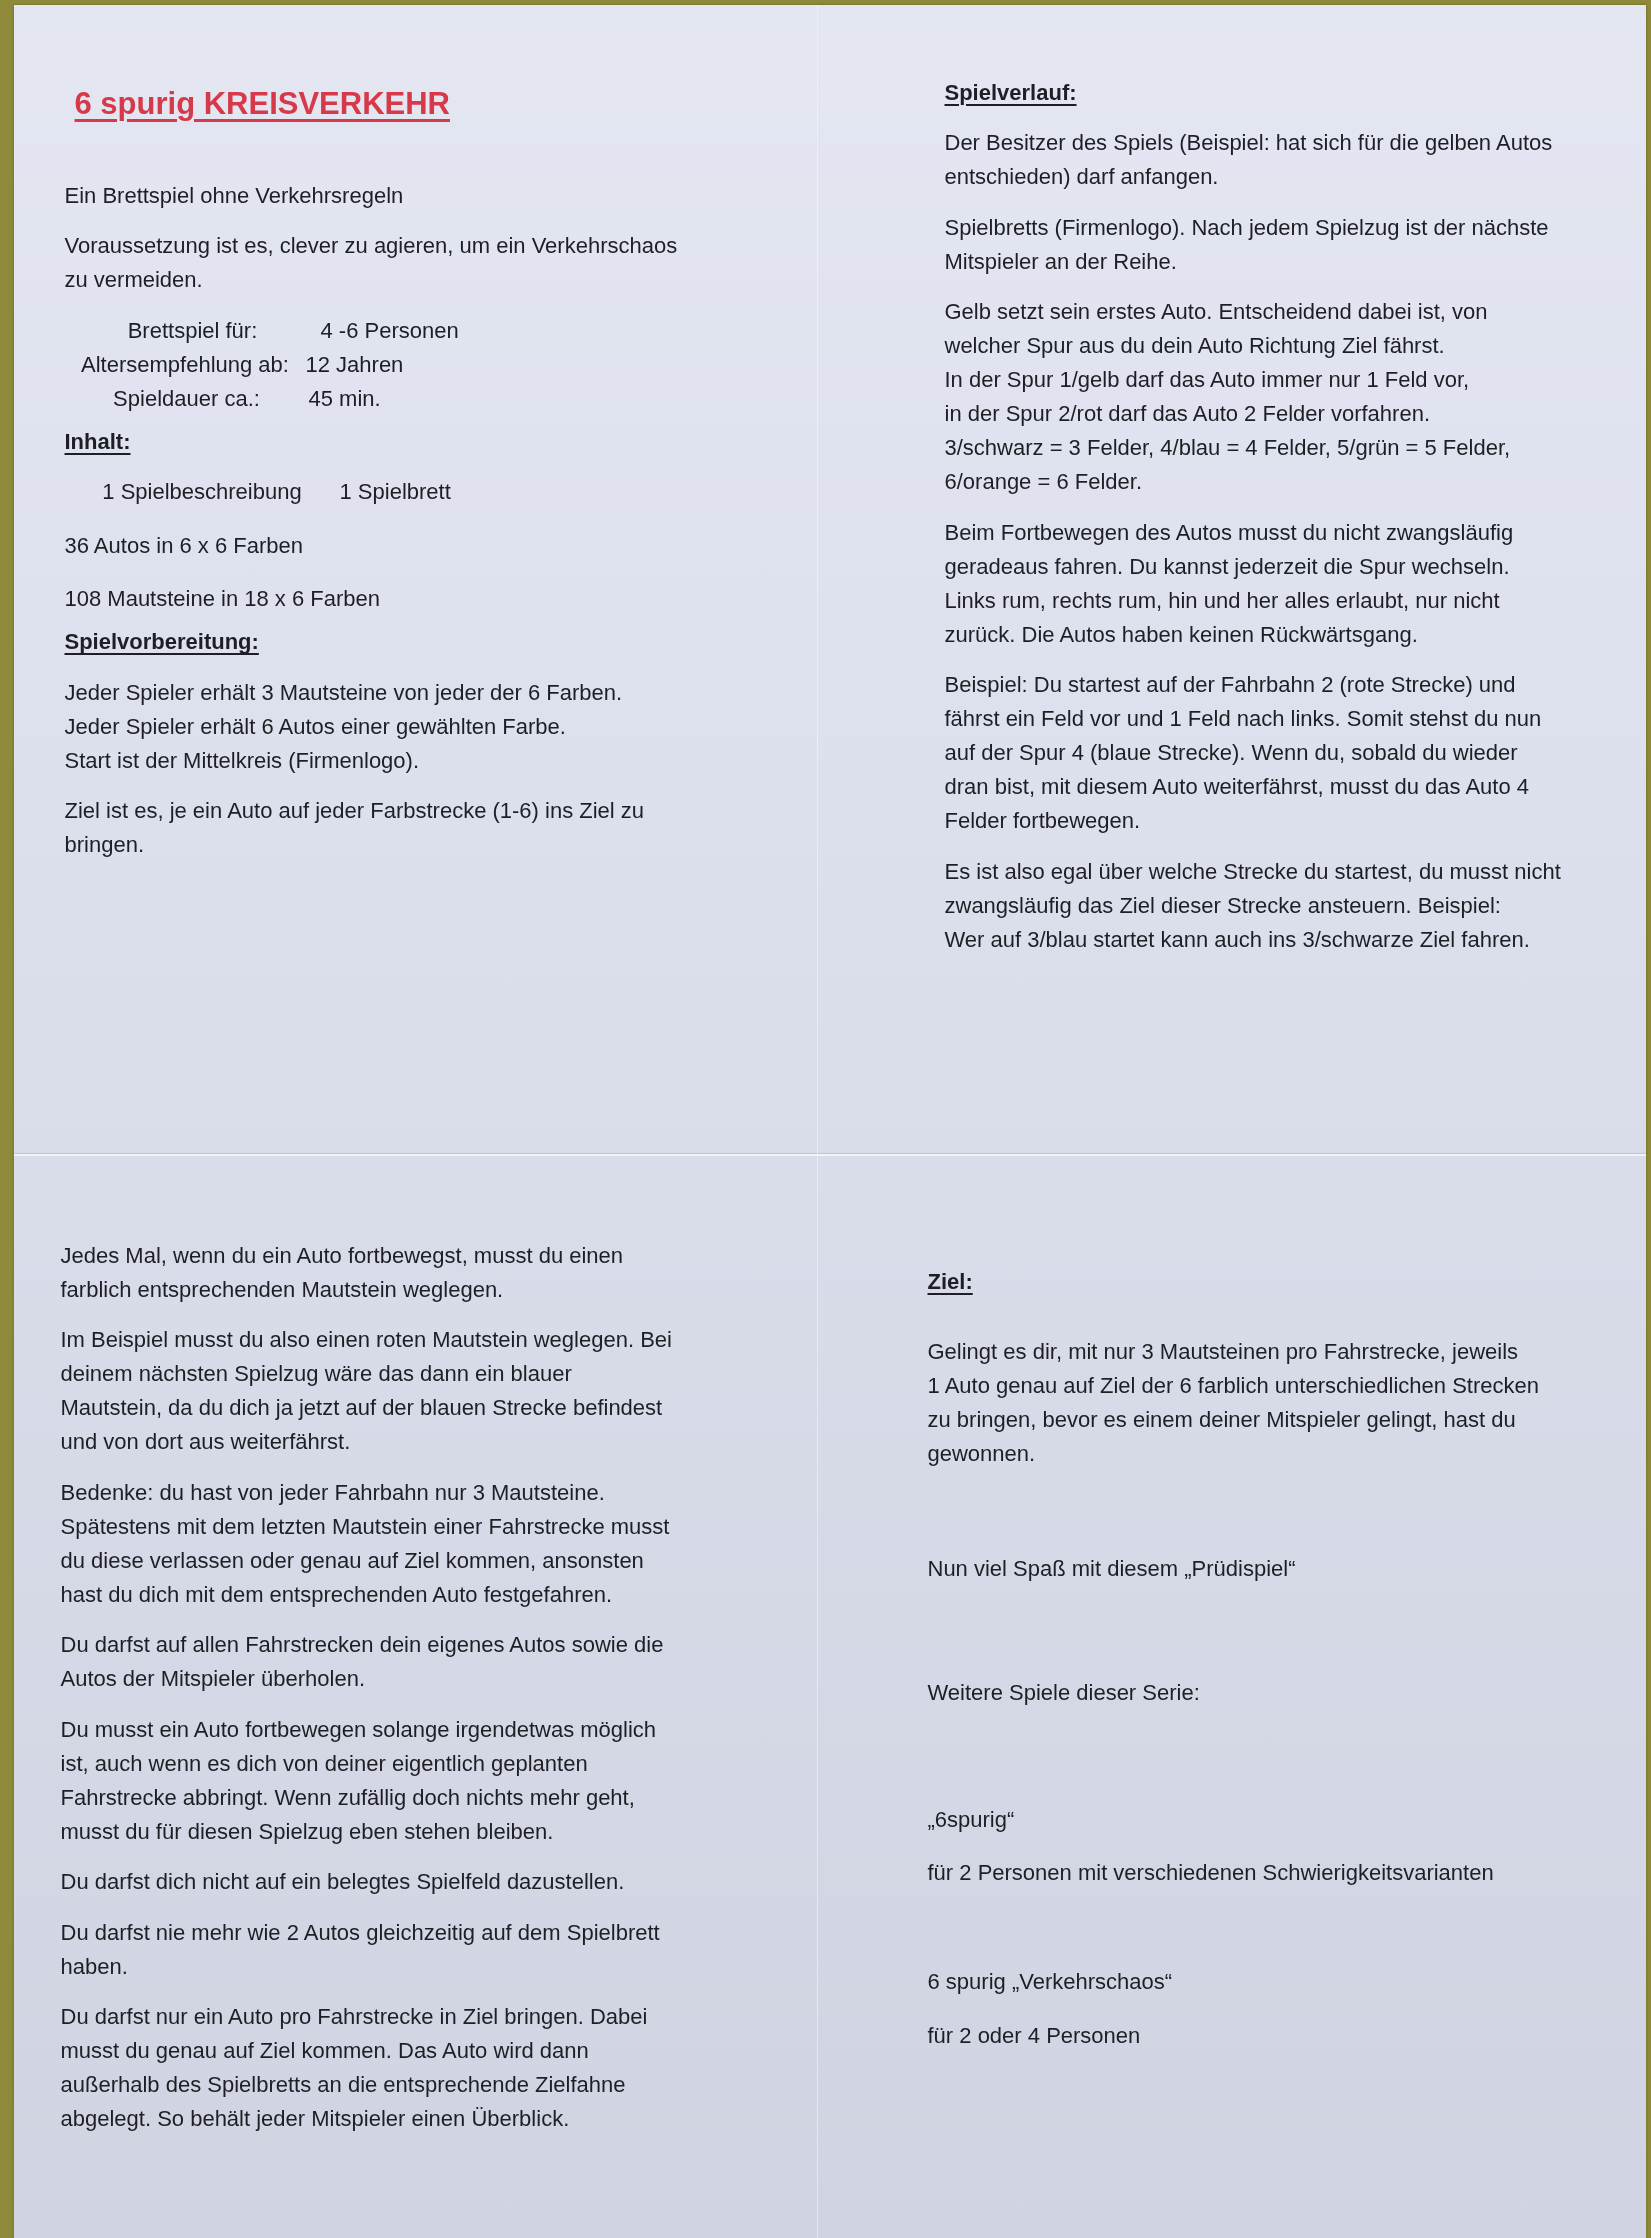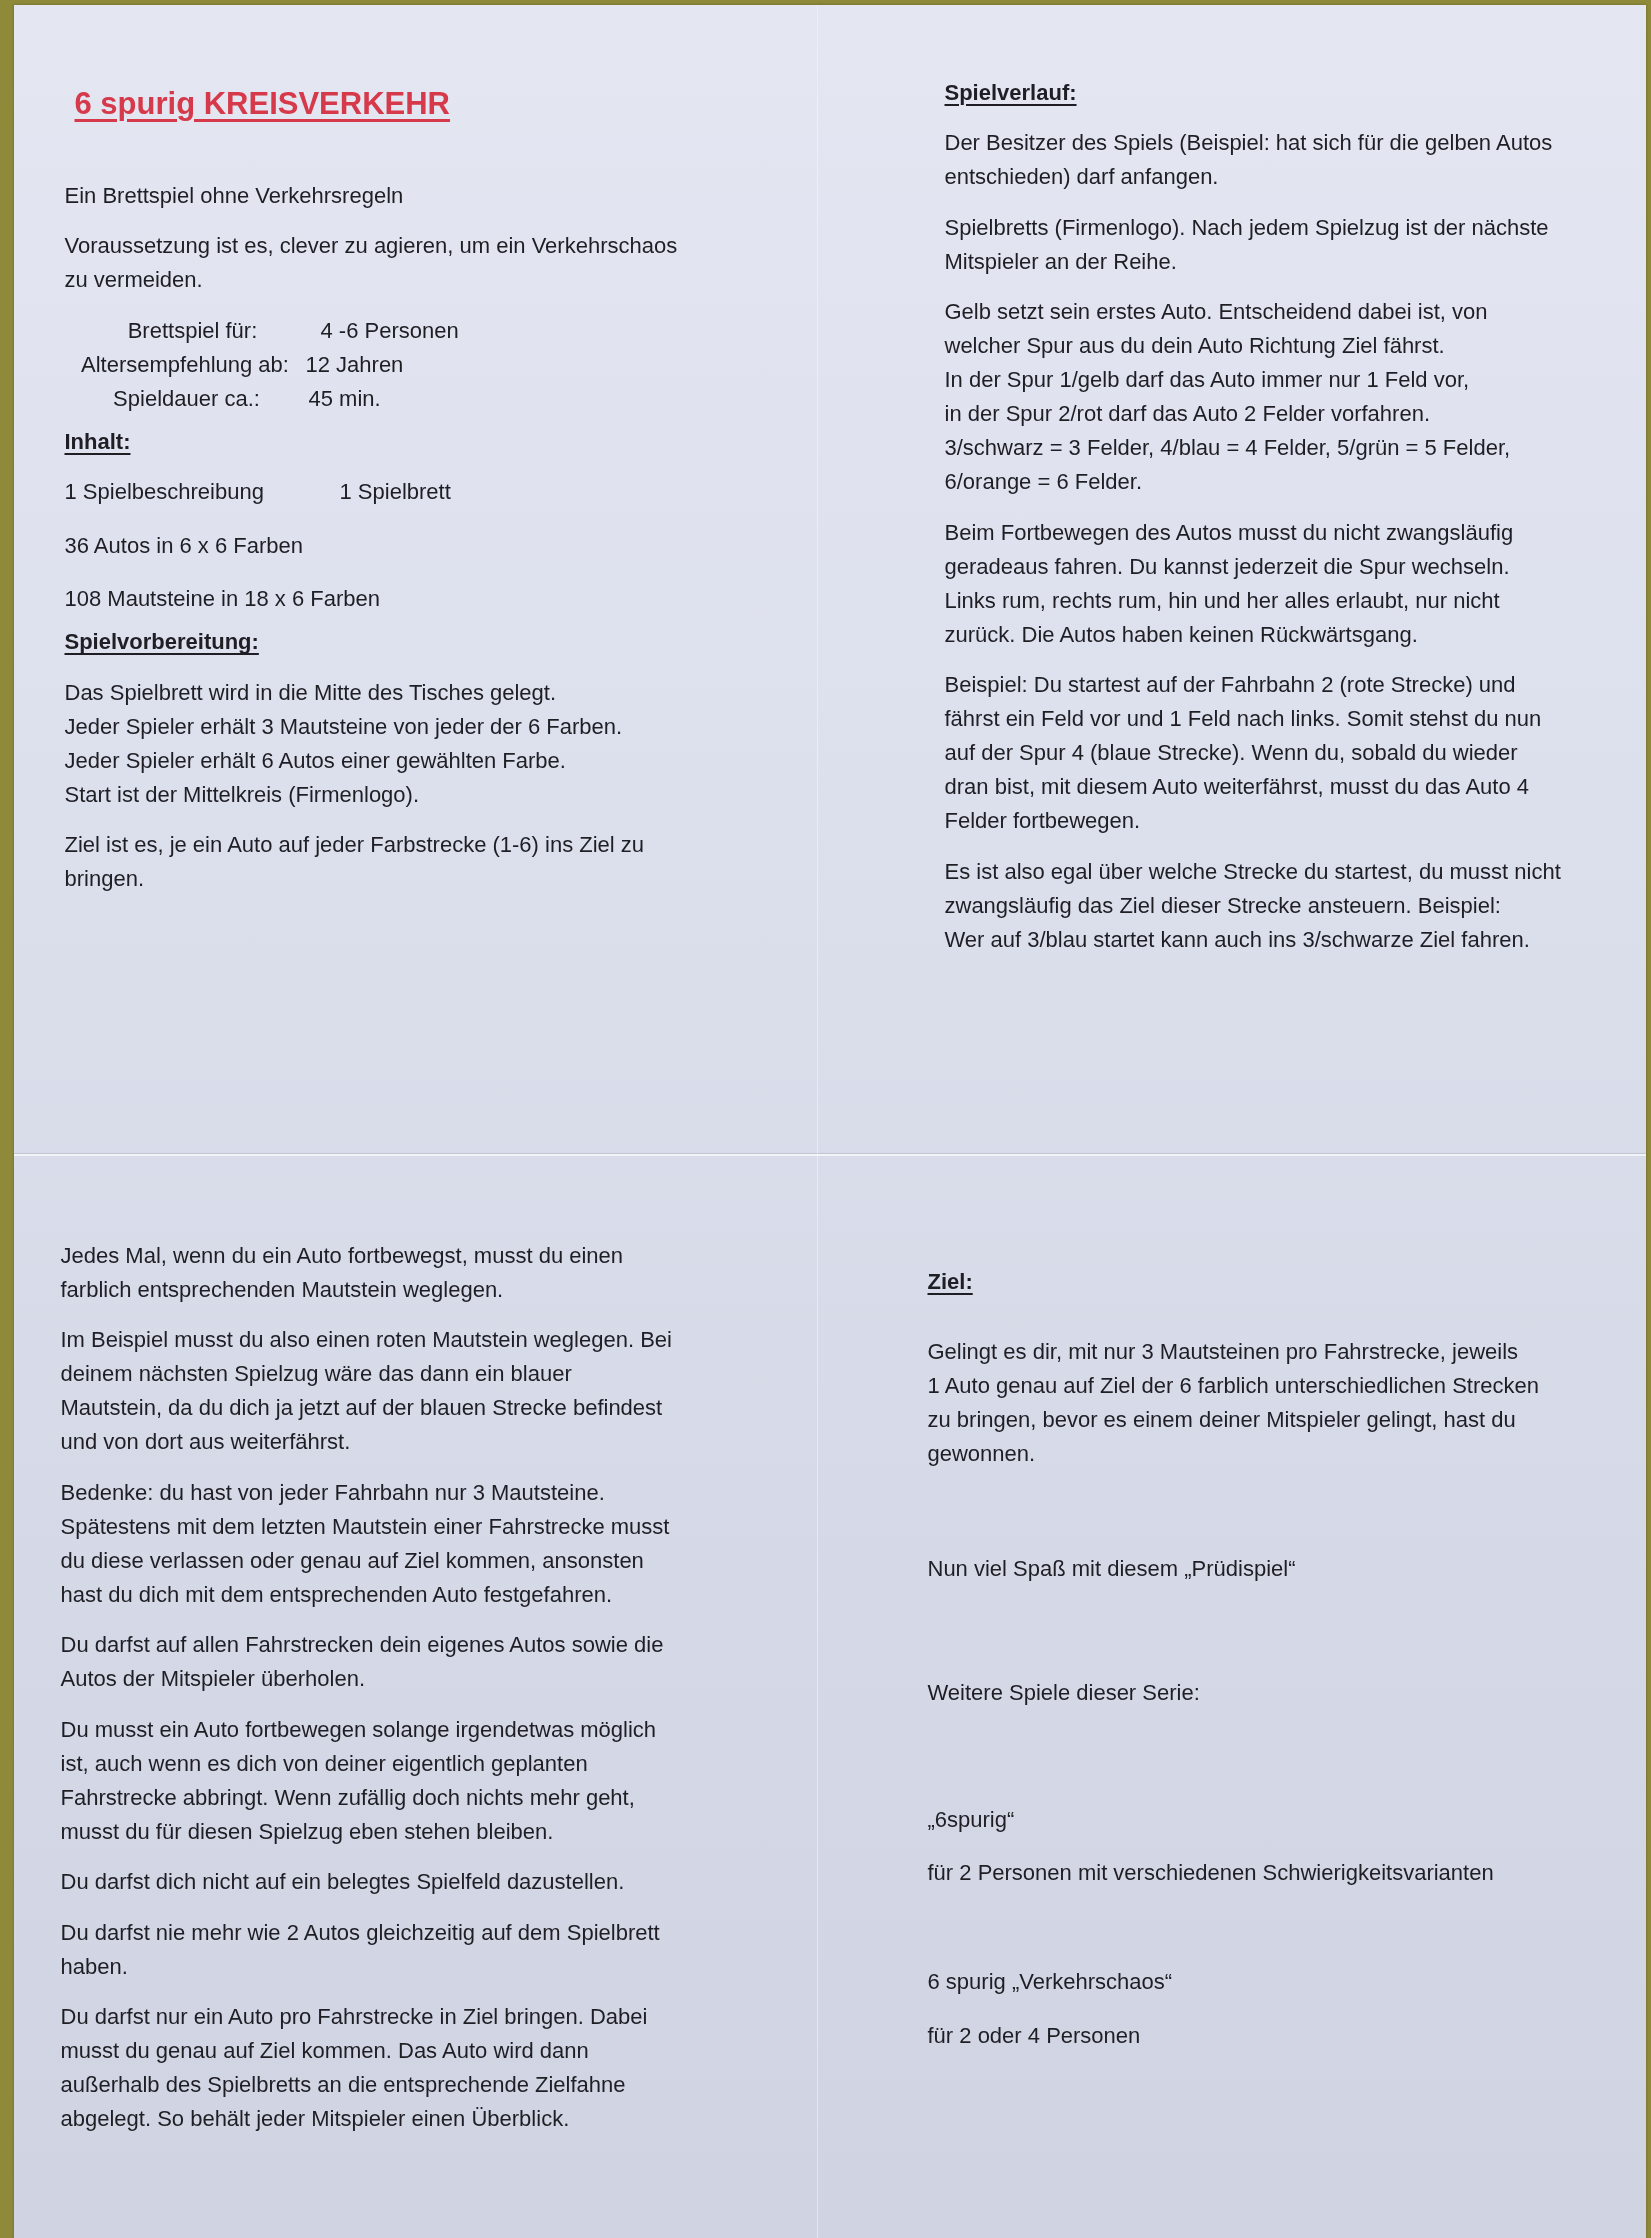--- a/index.html
+++ b/index.html
@@ -36,21 +36,21 @@
     display: inline-block; margin-left: 1.5px;
   }
   .heading {
     font-weight: bold; text-decoration: underline; text-decoration-thickness: 2.3px;
     text-underline-offset: 3.8px; display: inline-block;
   }
   .kv-row { display: flex; }
   .kv-label { width: 244px; text-align: center; }
   .kv-label.wide { width: 241px; }
   .kv-label.pad { width: 256px; }
-  .content-row { display: flex; }
+  .content-row { display: flex; text-align: center; }
   .content-row span:first-child { width: 275px; }
 </style>
 </head>
 <body>
 
 <div class="sheet">
   <div class="fold-h"></div>
   <div class="fold-v"></div>
 
   <section class="quad q1">
@@ -82,21 +82,20 @@
       <span>1 Spielbeschreibung</span>
       <span>1 Spielbrett</span>
     </div>
     <div class="gap-m"></div>
     <p>36 Autos in 6 x 6 Farben</p>
     <div class="gap-m"></div>
     <p>108 Mautsteine in 18 x 6 Farben</p>
     <div style="height:9px"></div>
     <p><span class="heading">Spielvorbereitung:</span></p>
     <div class="gap-s"></div>
-    <p>Das Spielbrett wird in die Mitte des Tisches gelegt.</p>
     <p>Jeder Spieler erhält 3 Mautsteine von jeder der 6 Farben.</p>
     <p>Jeder Spieler erhält 6 Autos einer gewählten Farbe.</p>
     <p>Start ist der Mittelkreis (Firmenlogo).</p>
     <div class="gap-s"></div>
     <p>Ziel ist es, je ein Auto auf jeder Farbstrecke (1-6) ins Ziel zu</p>
     <p>bringen.</p>
   </section>
 
   <section class="quad q2">
     <p><span class="heading">Spielverlauf:</span></p>

